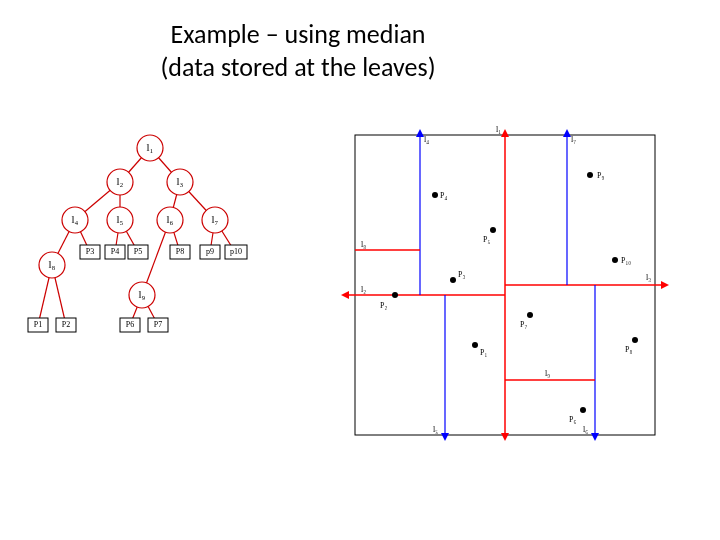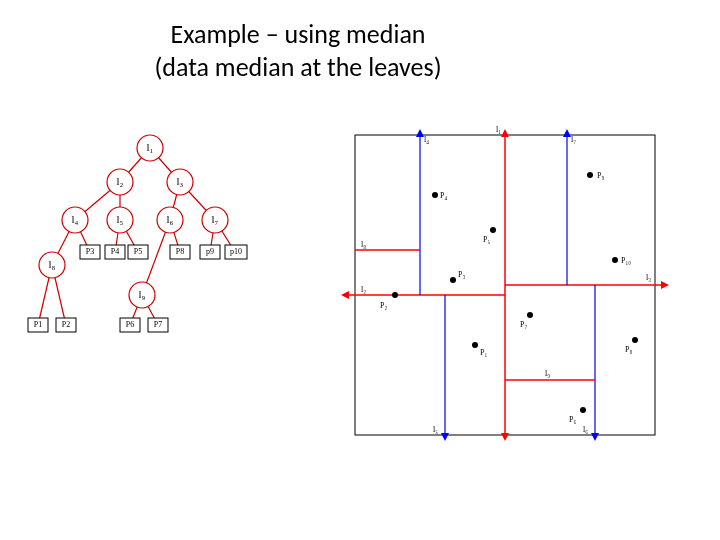--- a/index.html
+++ b/index.html
@@ -21,21 +21,21 @@
   .pt{fill:#000}
   .arr{fill:#f00}
   .arrB{fill:#00f}
 </style>
 </head>
 <body>
 <div class="slide">
 
 <div class="title">
   <span>Example – using median</span><br>
-  <span>(data median at the leaves)</span>
+  <span>(data stored at the leaves)</span>
 </div>
 
 <div class="figs">
 
   <div class="treebox">
     <svg viewBox="0 0 260 260" width="260" height="260">
 
       <g>
         <line class="edge" x1="130" y1="28" x2="100" y2="62"></line>
         <line class="edge" x1="130" y1="28" x2="160" y2="62"></line>

